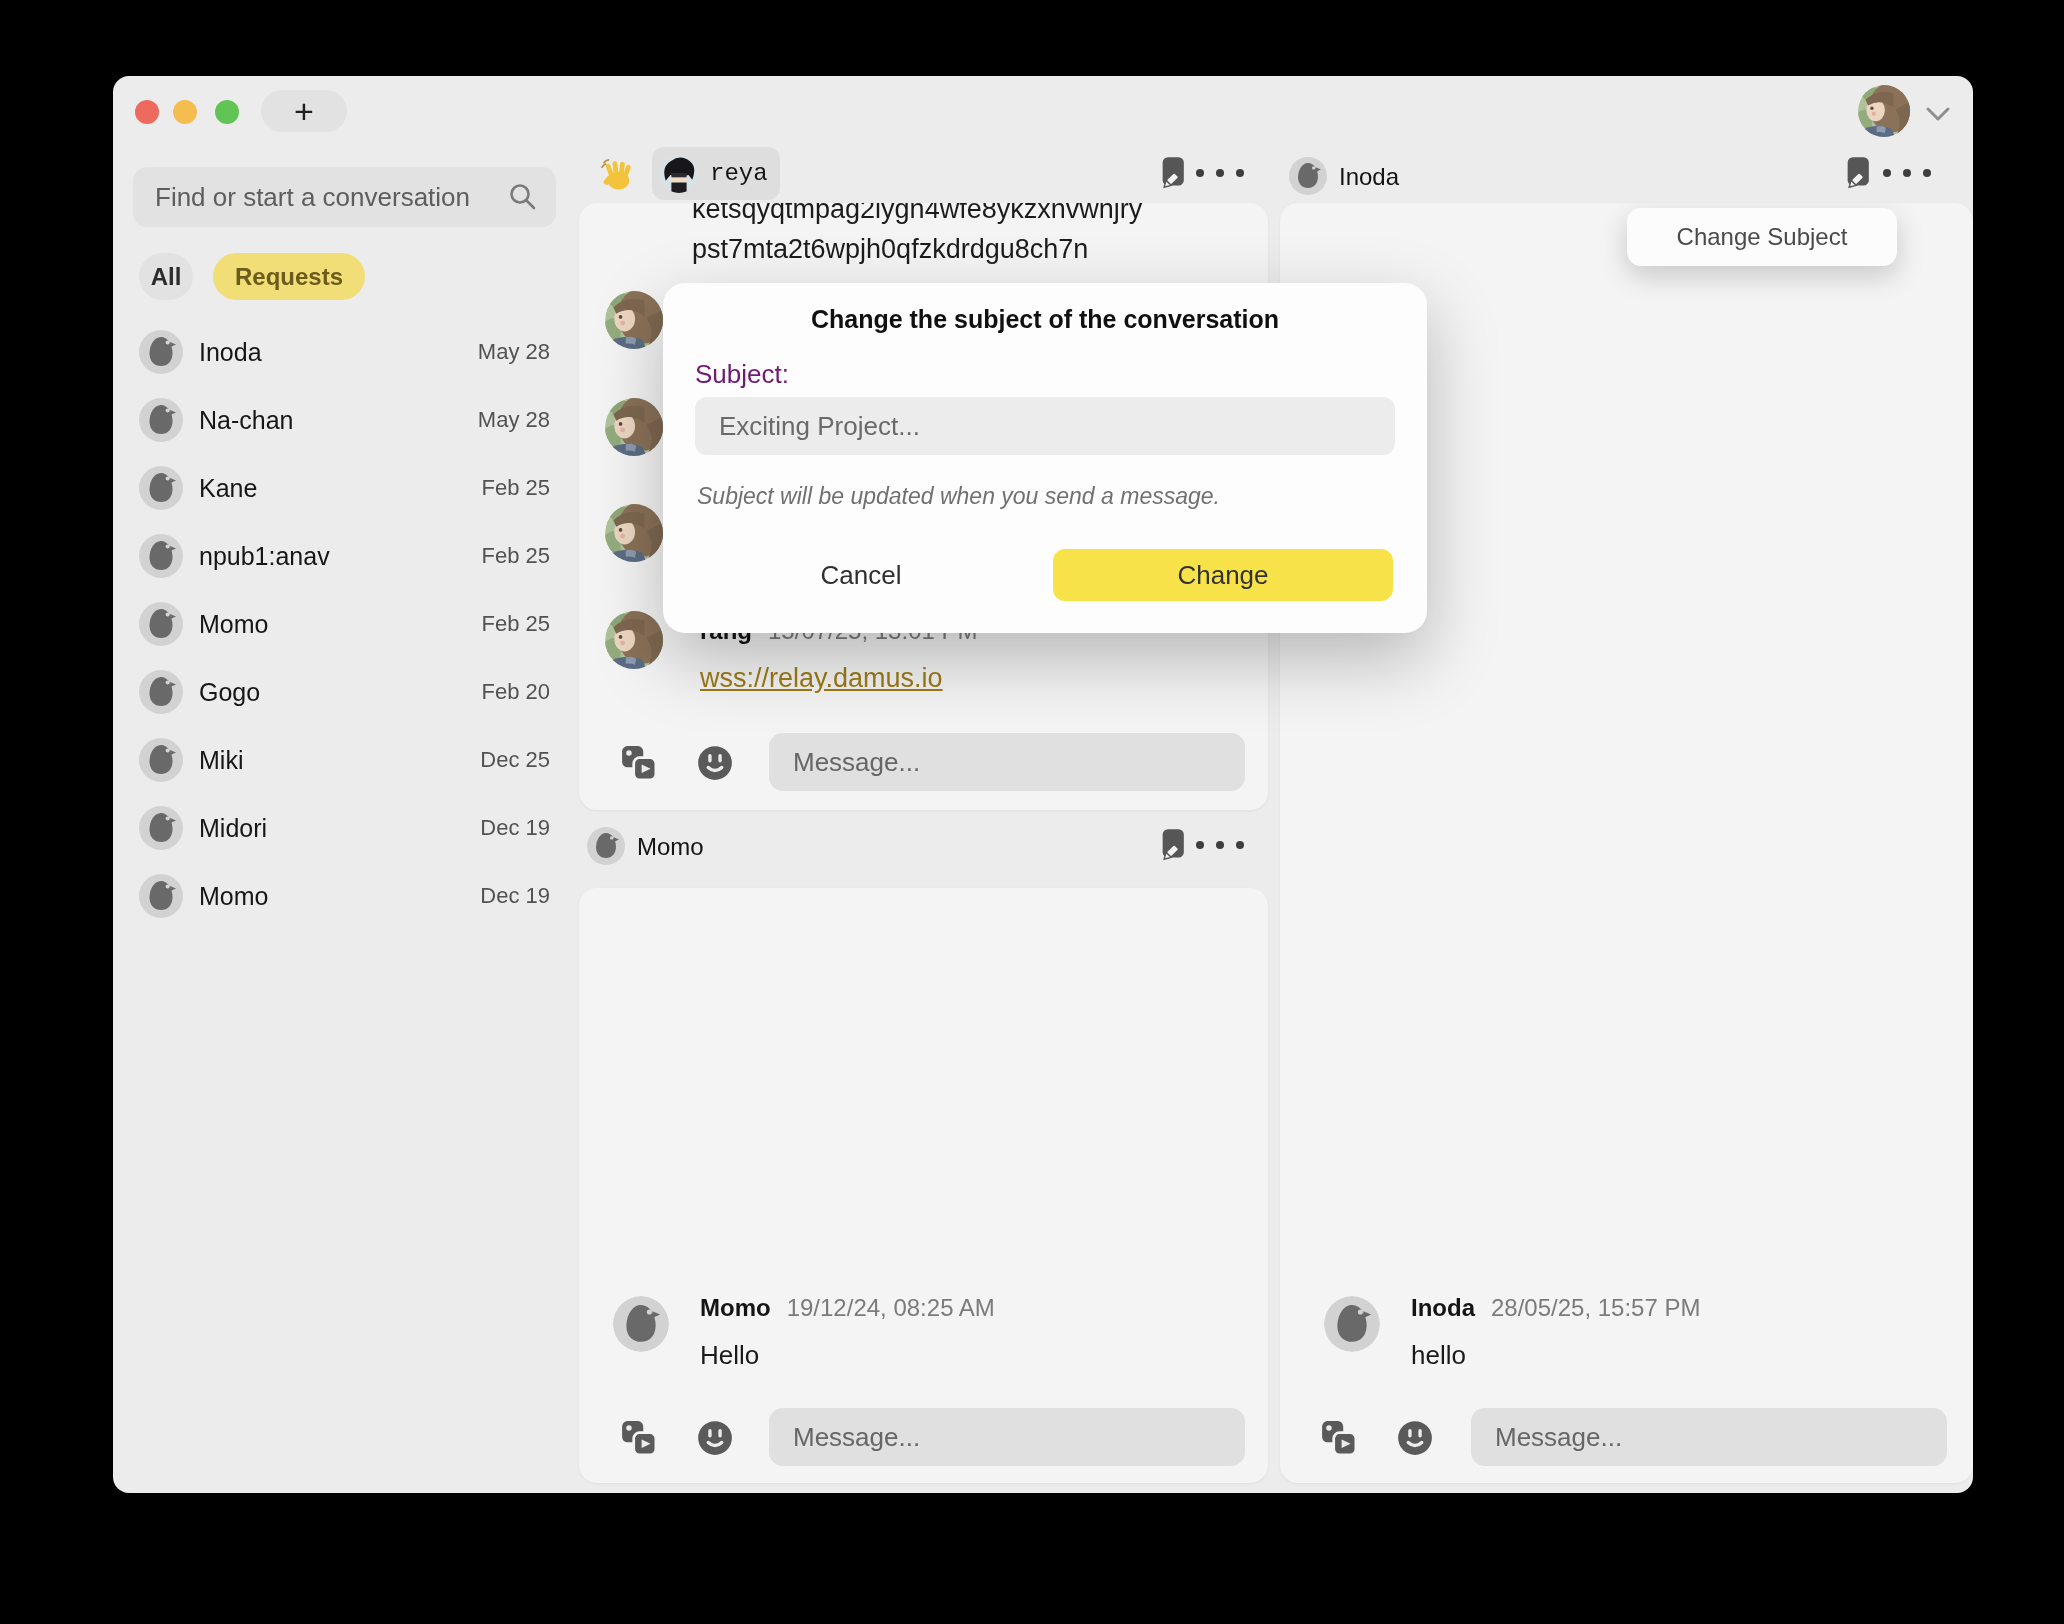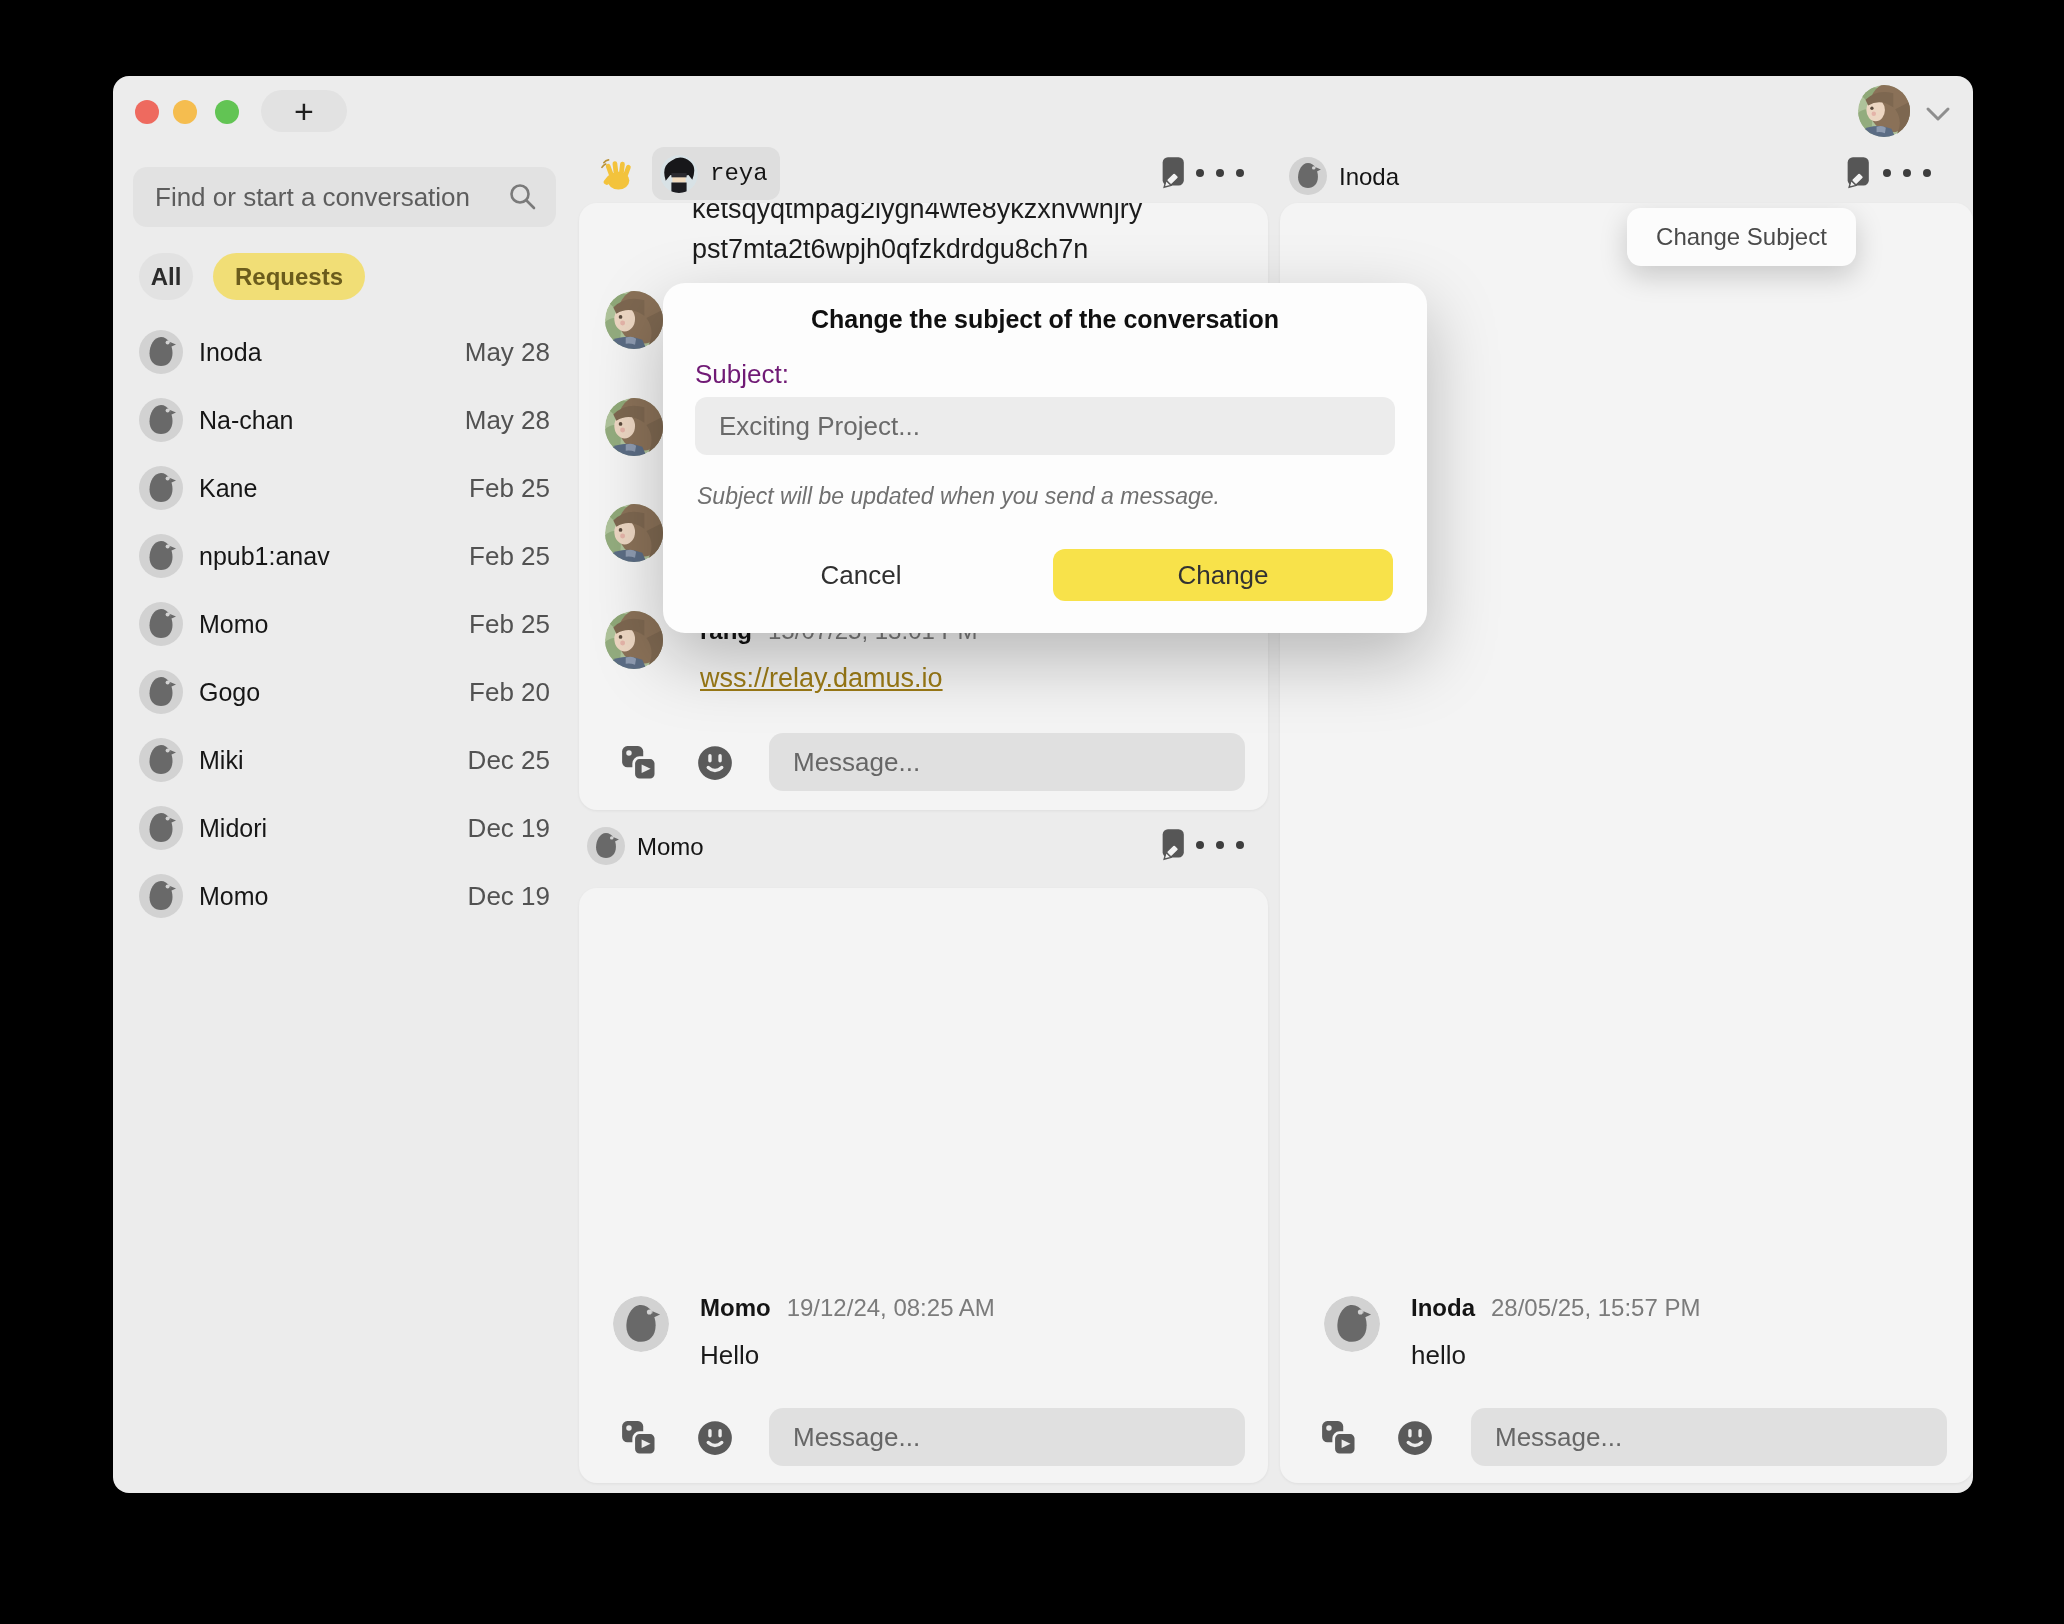--- a/index.html
+++ b/index.html
@@ -27,21 +27,21 @@
   .search-box input::placeholder{color:#5d5d5d;opacity:1;}
   .search-ic{width:30px;height:30px;margin-right:18px;flex:none;}
   .chip{position:absolute;top:177px;height:47px;border-radius:24px;display:flex;align-items:center;
         justify-content:center;font-size:24px;font-weight:700;cursor:default;}
   .chip-all{left:26px;width:54px;background:#E2E2E2;color:#2c2c2c;}
   .chip-requests{left:100px;width:152px;background:#F1DE76;color:#6B5C1C;}
   .conv-list{position:absolute;left:20px;top:242px;width:423px;}
   .conv-row{position:relative;height:68px;display:flex;align-items:center;cursor:default;}
   .conv-avatar{width:44px;height:44px;margin-left:6px;flex:none;}
   .conv-name{margin-left:16px;font-size:25px;color:#161616;}
-  .conv-date{position:absolute;right:6px;font-size:26px;color:#525252;margin-left:44px;}
+  .conv-date{position:absolute;right:6px;font-size:22px;color:#525252;margin-left:44px;}
 
   
   .wave{position:absolute;left:488px;top:81px;width:34px;height:34px;}
   .reya-pill{position:absolute;left:539px;top:71px;width:128px;height:53px;border-radius:12px;
              background:#DEDEDE;display:flex;align-items:center;cursor:default;}
   .reya-pill .pav{width:38px;height:38px;border-radius:50%;overflow:hidden;margin-left:8px;flex:none;}
   .reya-pill .plabel{margin-left:12px;font-size:24px;color:#141414;font-family:Liberation Mono, monospace;}
   .hdr-avatar{position:absolute;width:38px;height:38px;}
   .hdr-name{position:absolute;font-size:24px;color:#141414;}
   .note-icon{position:absolute;width:30px;height:38px;cursor:default;}
@@ -65,21 +65,21 @@
   .msg-text{position:absolute;font-size:26px;color:#1a1a1a;}
   .msg-link{position:absolute;font-size:27px;color:#9C7B16;text-decoration:underline;cursor:pointer;}
 
   .composer{position:absolute;height:58px;border-radius:14px;background:#E0E0E0;display:flex;align-items:center;}
   .composer input{flex:1;border:none;background:transparent;outline:none;padding:0 16px 0 24px;
                   font-size:26px;color:#3a3a3a;font-family:inherit;}
   .composer input::placeholder{color:#666;opacity:1;}
   .c-icon{position:absolute;cursor:default;}
 
   
-  .tooltip{position:absolute;left:347px;top:5px;width:229px;height:58px;background:#FCFCFC;
+  .tooltip{position:absolute;left:347px;top:5px;width:270px;height:58px;background:#FCFCFC;
            border-radius:14px;box-shadow:0 10px 28px rgba(0,0,0,0.18);display:flex;
            align-items:center;justify-content:center;font-size:24px;color:#4a4a4a;z-index:20;}
 
   
   .modal{position:absolute;left:550px;top:207px;width:764px;height:350px;background:#FDFDFD;
          border-radius:22px;box-shadow:0 26px 70px rgba(0,0,0,0.25);z-index:50;}
   .modal-title{position:absolute;left:0;right:0;top:22px;text-align:center;font-size:25px;
                font-weight:700;color:#101010;}
   .modal-sublabel{position:absolute;left:32px;top:76px;font-size:26px;color:#701a75;}
   .modal-input{position:absolute;left:32px;top:114px;width:700px;height:58px;border-radius:12px;

